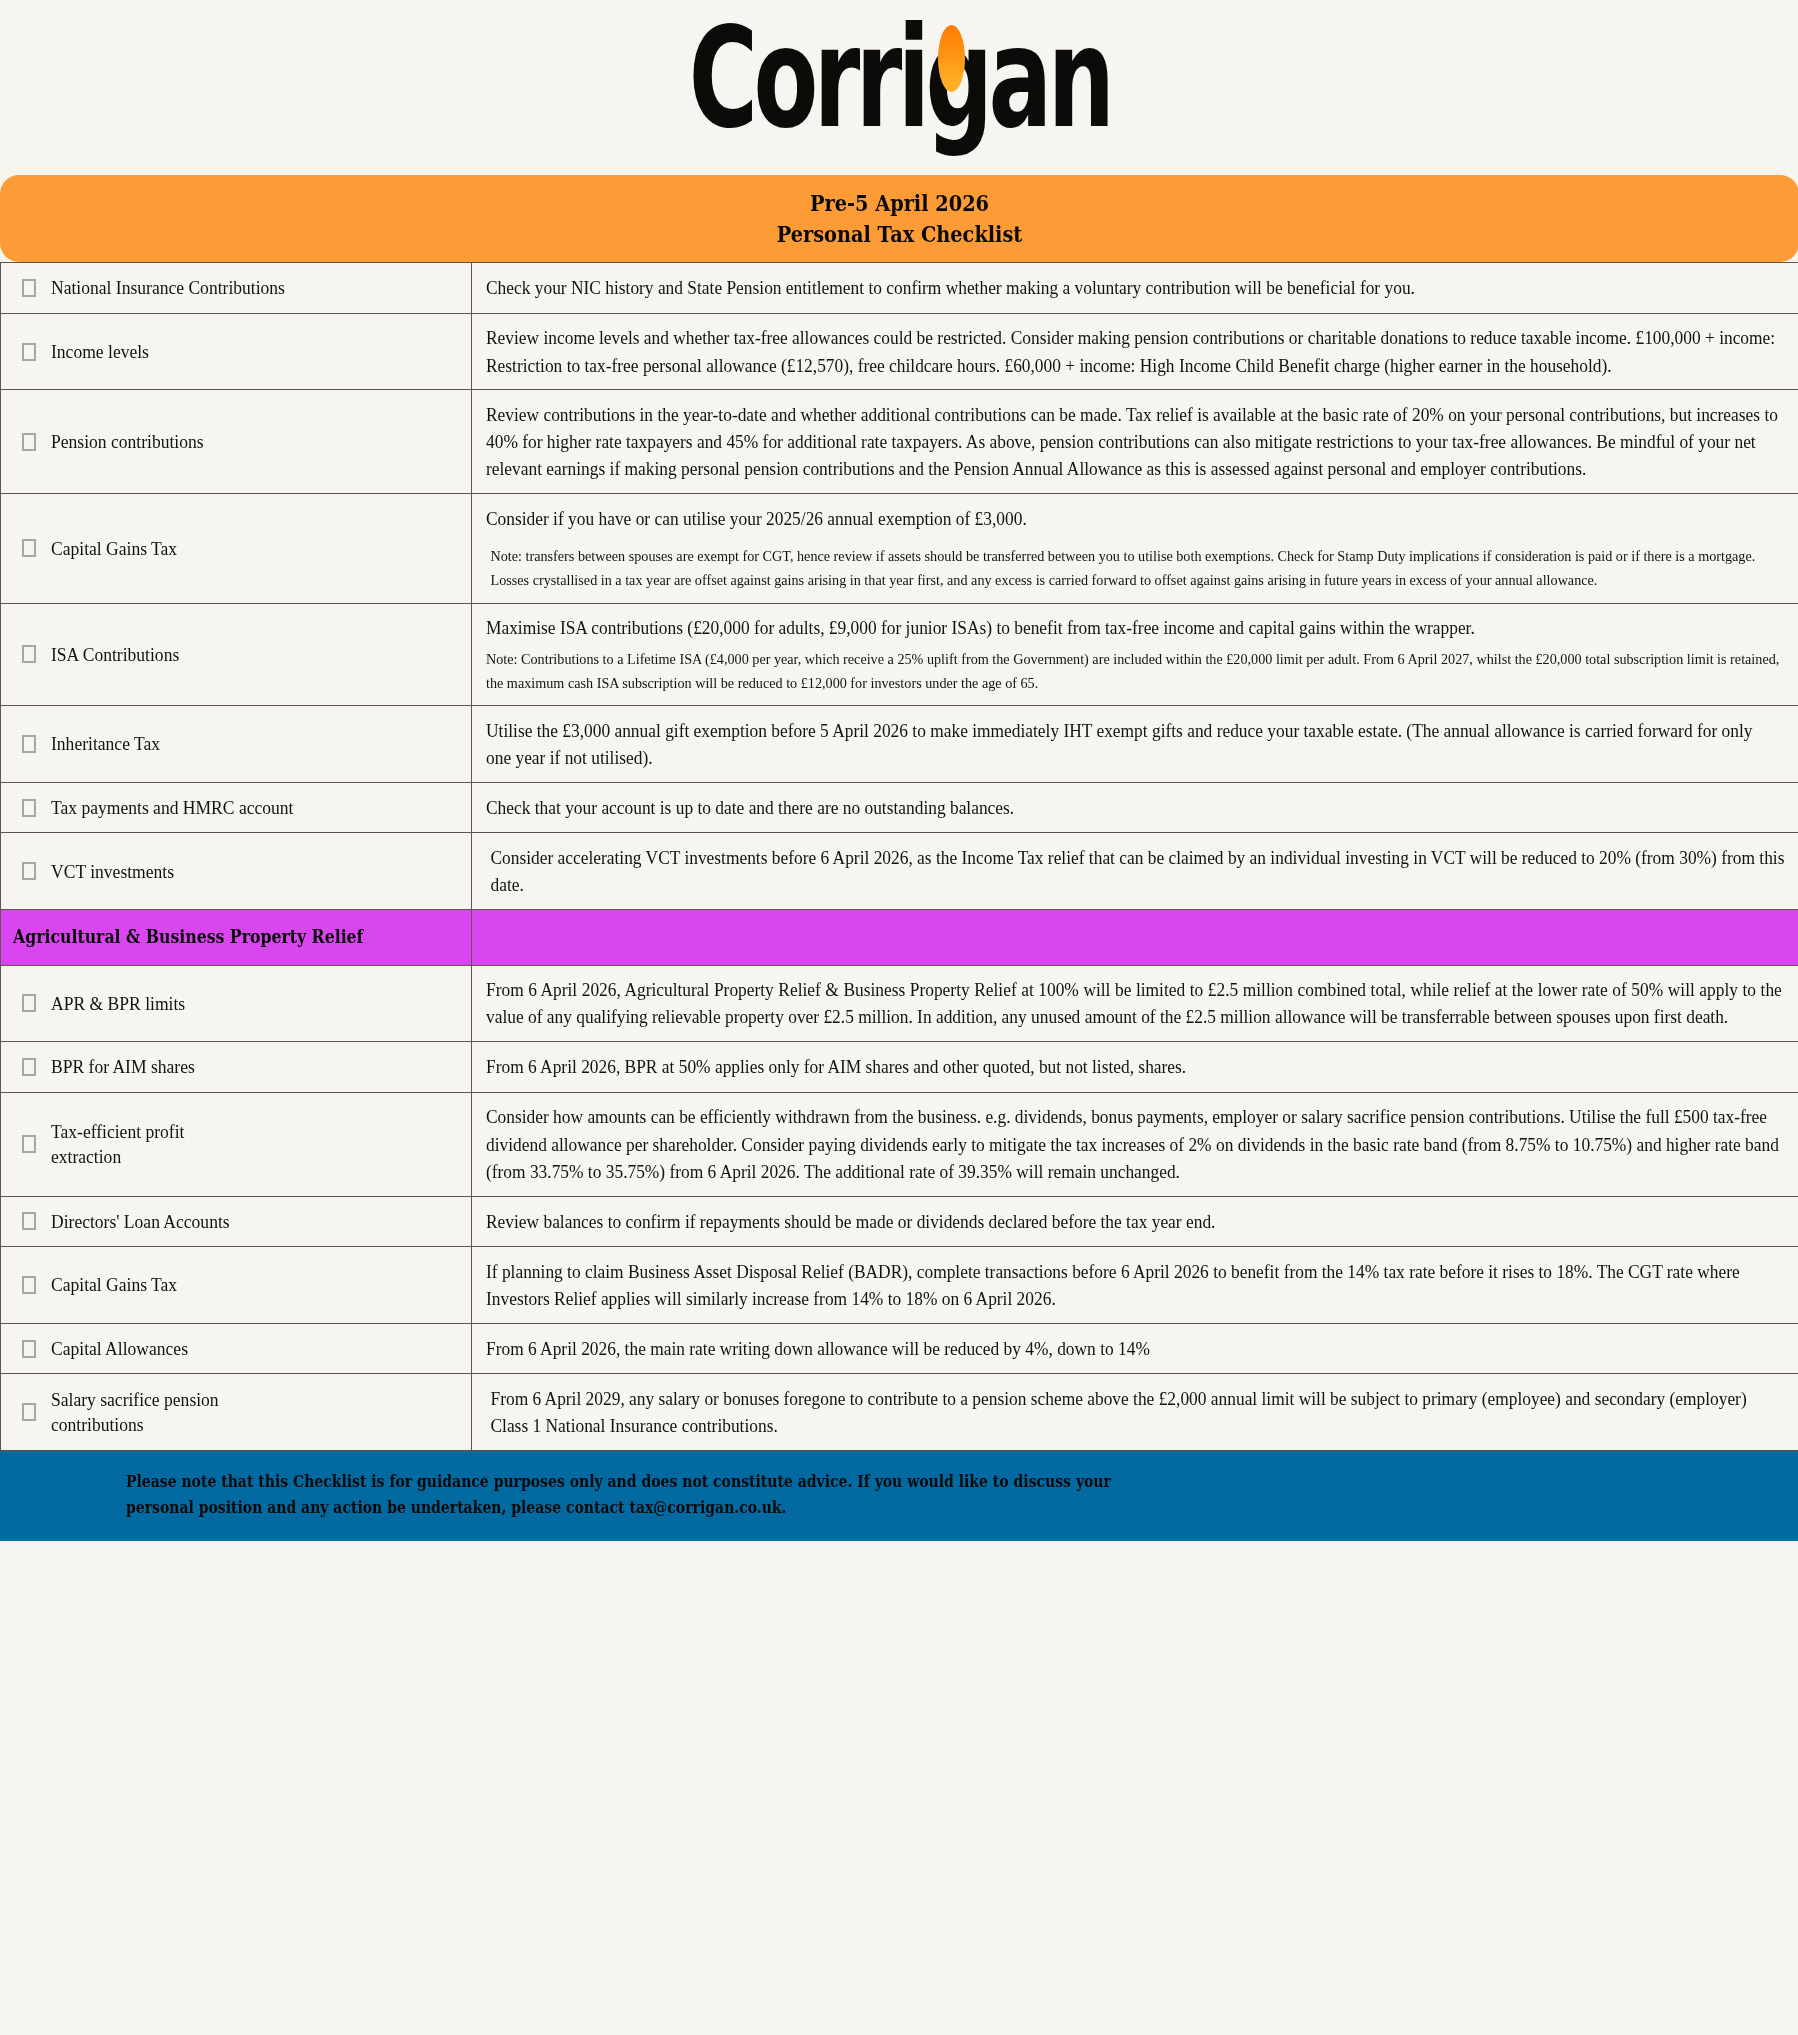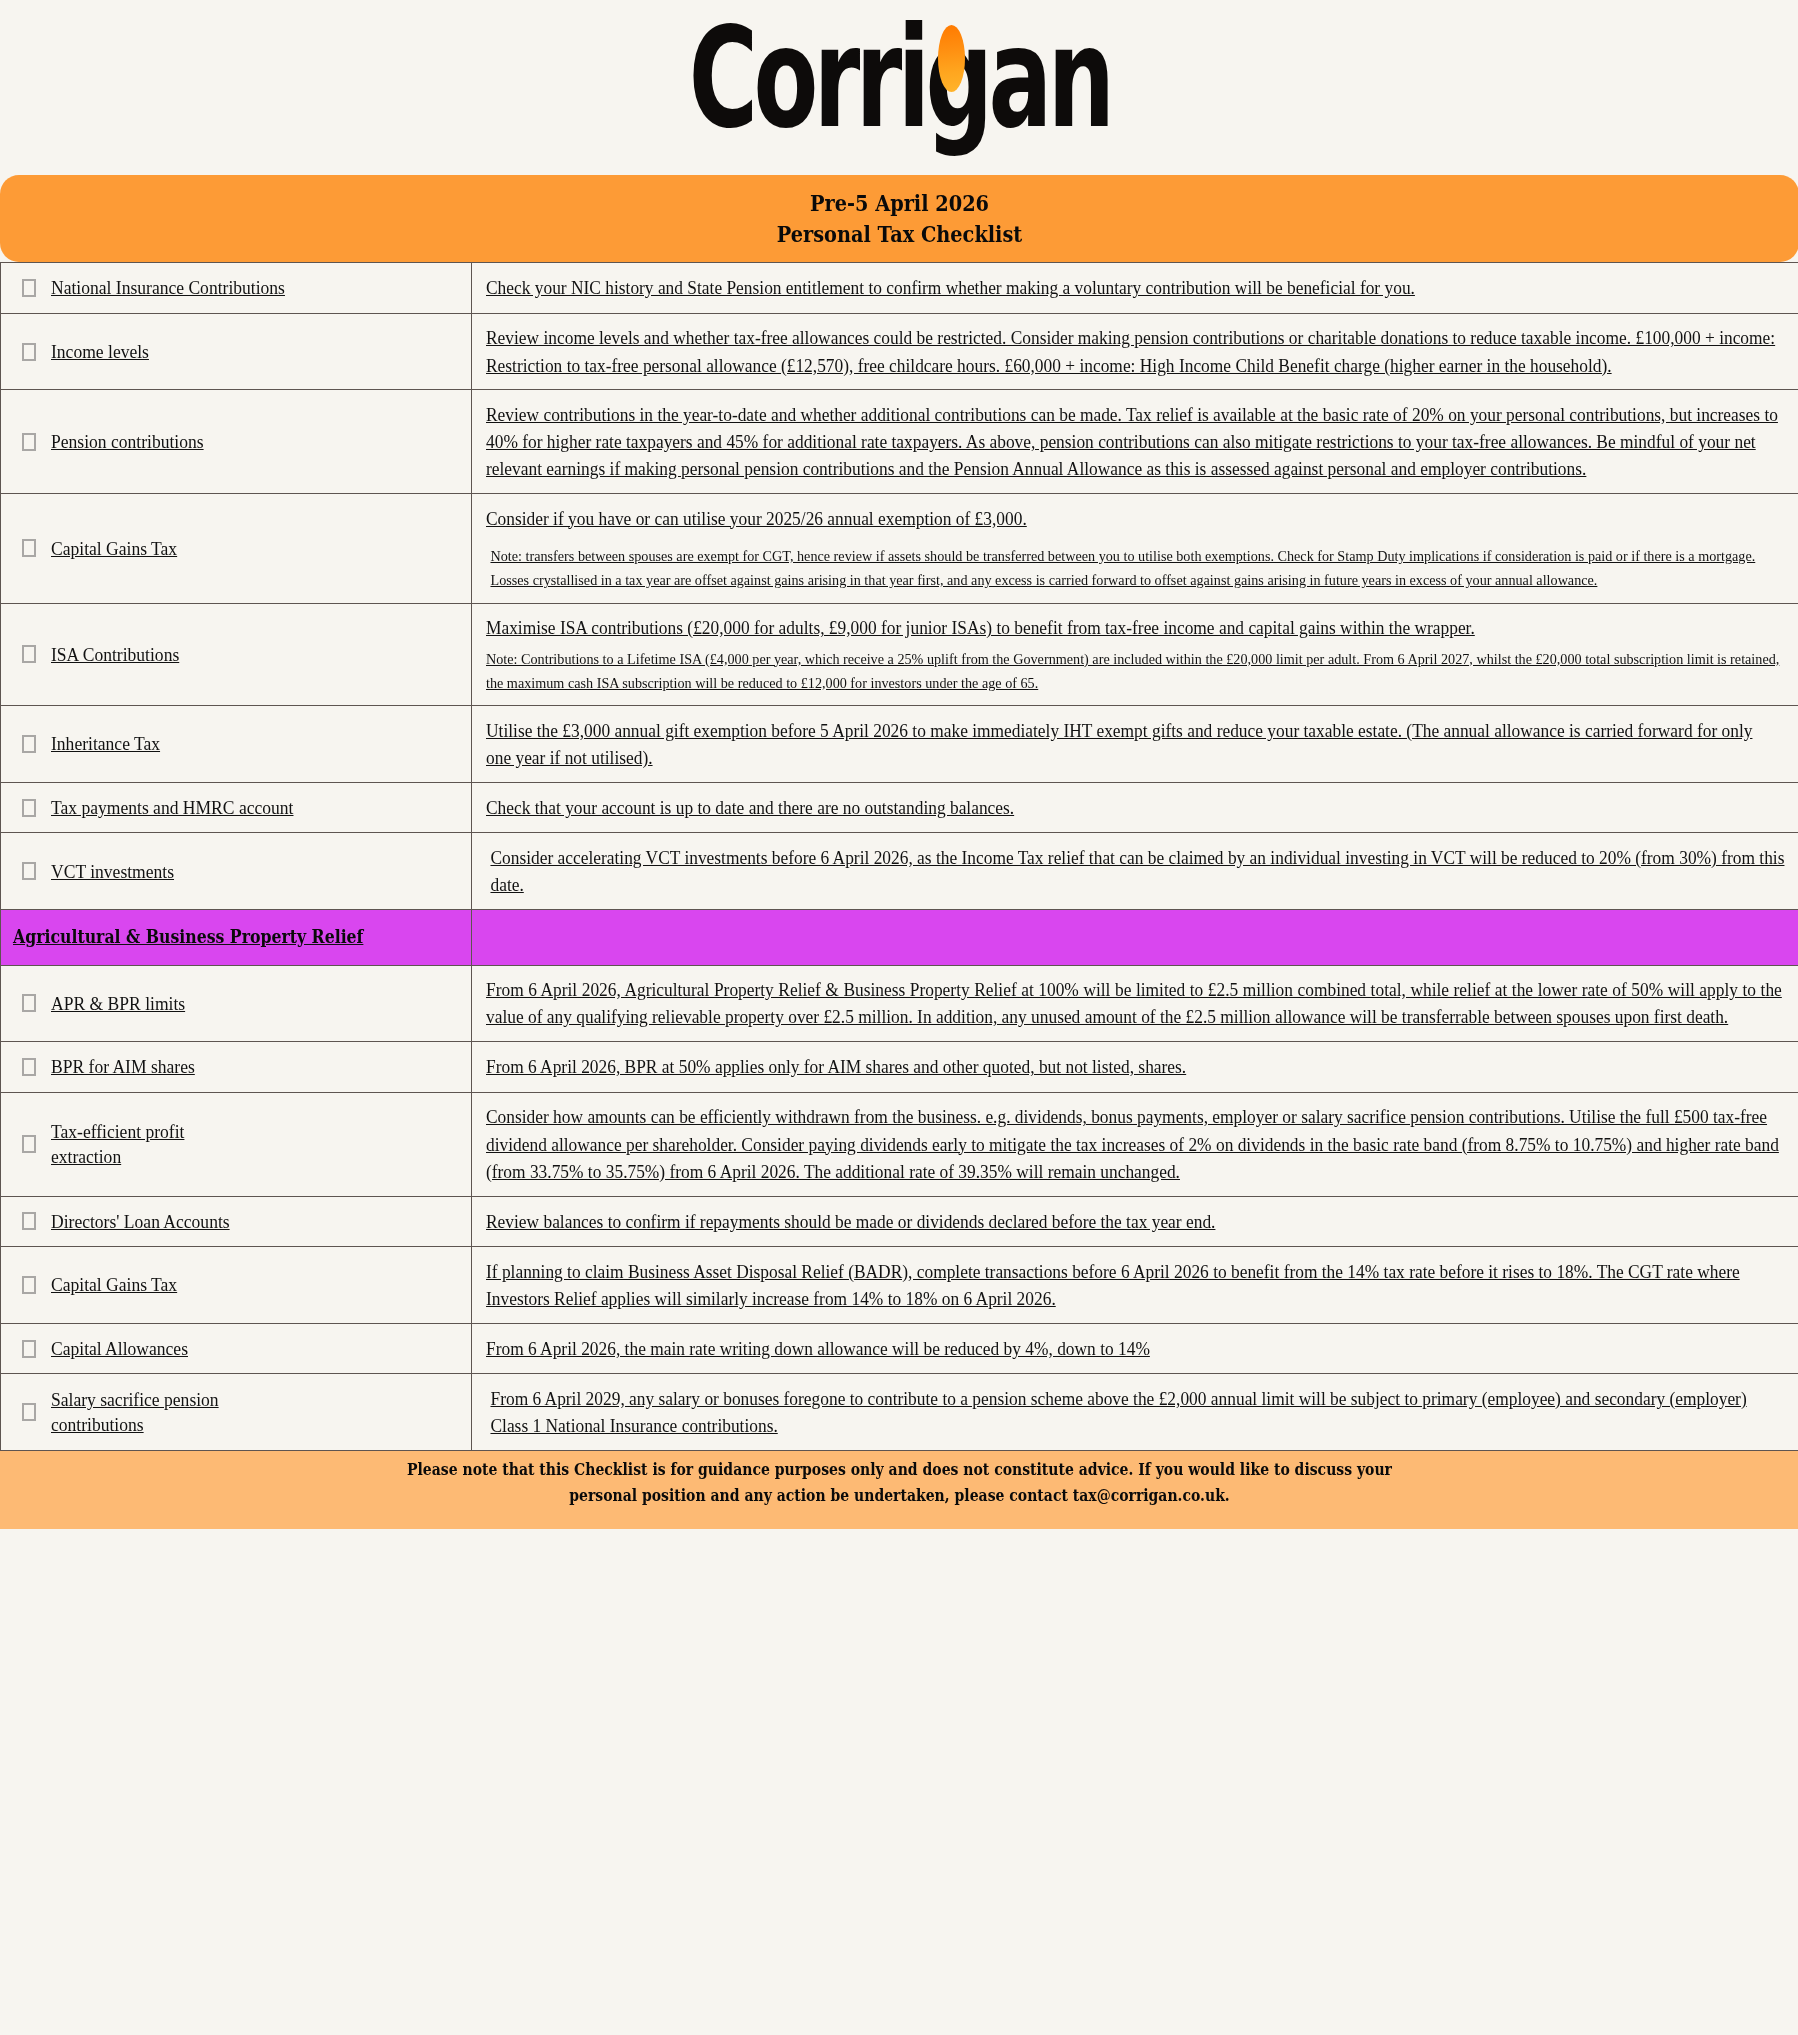--- a/index.html
+++ b/index.html
@@ -70,21 +70,20 @@
   table.checklist {
     width: 100%;
     border-collapse: collapse;
     table-layout: fixed;
     background: #F7F5F0;
   }
   table.checklist td {
     border: 1.2px solid #5E5551;
     vertical-align: middle;
     background: #F7F5F0;
-    text-decoration: underline;
   }
   col.c-item { width: 471px; }
   col.c-desc { width: auto; }
 
   td.item {
     padding: 12.2px 9px 12.2px 21px;
   }
   td.desc {
     padding: 10.6px 16.3px 10.6px 14px;
   }
@@ -144,23 +143,22 @@
     font-size: 18.3px;
     line-height: 1.38;
     color: #0A0A0A;
     transform: scaleX(0.86);
     transform-origin: left center;
     white-space: pre-line;
   }
 
   
   .footer-band {
-    background: #fdba74;
-    text-align: center;
-    padding: 6px 0 21px 0;
+    background: #0369a1;
+    padding: 18px 0 21px 0;
   }
   .footer-line {
     font-family: "DejaVu Serif", "Liberation Serif", serif;
     font-weight: 700;
     font-size: 16.3px;
     line-height: 1.58;
     color: #0A0A0A;
     transform: scaleX(0.86);
     margin: 0 auto;
   }

